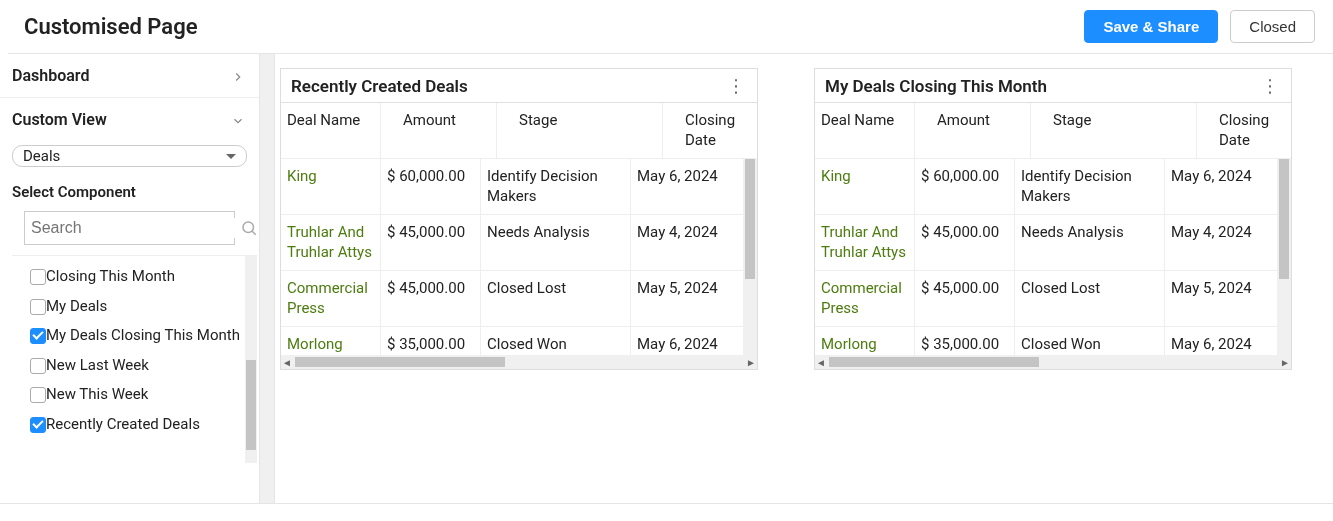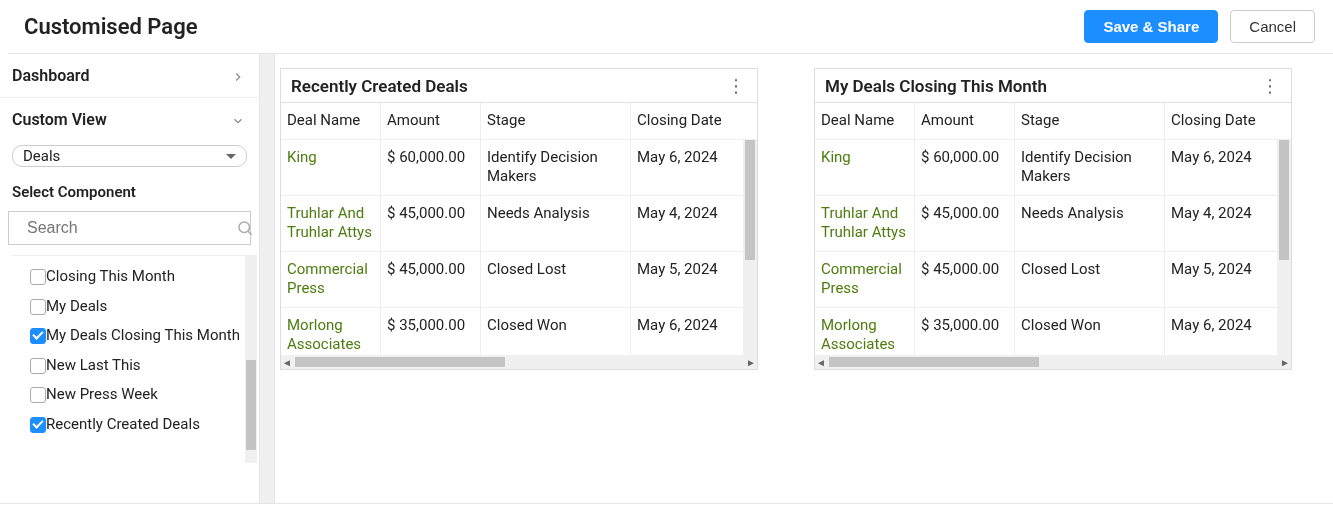--- a/index.html
+++ b/index.html
@@ -76,25 +76,25 @@
     border-left: 5px solid transparent;
     border-right: 5px solid transparent;
     border-top: 5px solid #666;
   }
   .sub-title {
     padding: 4px 12px 10px;
     font-size: 15px;
     font-weight: 600;
   }
   .search-box {
-    margin: 0 8px 10px;
+    margin: 0 24px 10px;
     border: 1px solid #ccc;
     display: flex;
     align-items: center;
-    padding: 6px 16px;
+    padding: 6px 4px;
   }
   .search-box input {
     border: none;
     outline: none;
     flex: 1;
     font-size: 16px;
     color: #555;
   }
   .search-box .mag { width: 18px; height: 18px; color: #aaa; }
   .search-box .mag svg { width: 18px; height: 18px; stroke: #aaa; stroke-width: 2; fill: none; }
@@ -189,21 +189,21 @@
     flex: 1;
     display: flex;
     flex-direction: column;
     overflow: hidden;
     position: relative;
   }
   .trow {
     display: flex;
     border-bottom: 1px solid #eee;
   }
-  .trow.header-row { background: #fff; }
+  .trow.header-row { background: #fff; gap: 16px; }
   .tcell {
     padding: 8px 6px;
     font-size: 15px;
     line-height: 1.3;
     border-right: 1px solid #eee;
     overflow: hidden;
   }
   .tcell:last-child { border-right: none; }
   .col-name   { width: 100px; }
   .col-amount { width: 100px; }
@@ -245,21 +245,21 @@
   }
   .hsb-t .track { flex:1; position:relative; }
 </style>
 </head>
 <body>
 
 <div class="header">
   <h1>Customised Page</h1>
   <div class="header-actions">
     <button class="btn btn-primary">Save &amp; Share</button>
-    <button class="btn btn-secondary">Cancel</button>
+    <button class="btn btn-secondary">Closed</button>
   </div>
 </div>
 
 <div class="body">
 
   <div class="sidebar">
     <div class="section-row">
       <span>Dashboard</span>
       <span class="chevron">
         <svg viewBox="0 0 24 24">
@@ -298,25 +298,25 @@
           <div class="comp-item">
             <span class="cb"></span>
             <span>My Deals</span>
           </div>
           <div class="comp-item">
             <span class="cb checked"></span>
             <span>My Deals Closing This Month</span>
           </div>
           <div class="comp-item">
             <span class="cb"></span>
-            <span>New Last This</span>
+            <span>New Last Week</span>
           </div>
           <div class="comp-item">
             <span class="cb"></span>
-            <span>New Press Week</span>
+            <span>New This Week</span>
           </div>
           <div class="comp-item">
             <span class="cb checked"></span>
             <span>Recently Created Deals</span>
           </div>
           <div class="comp-item"></div>
         </div>
       <div class="vsb">
           <div class="thumb"></div>
         </div>

